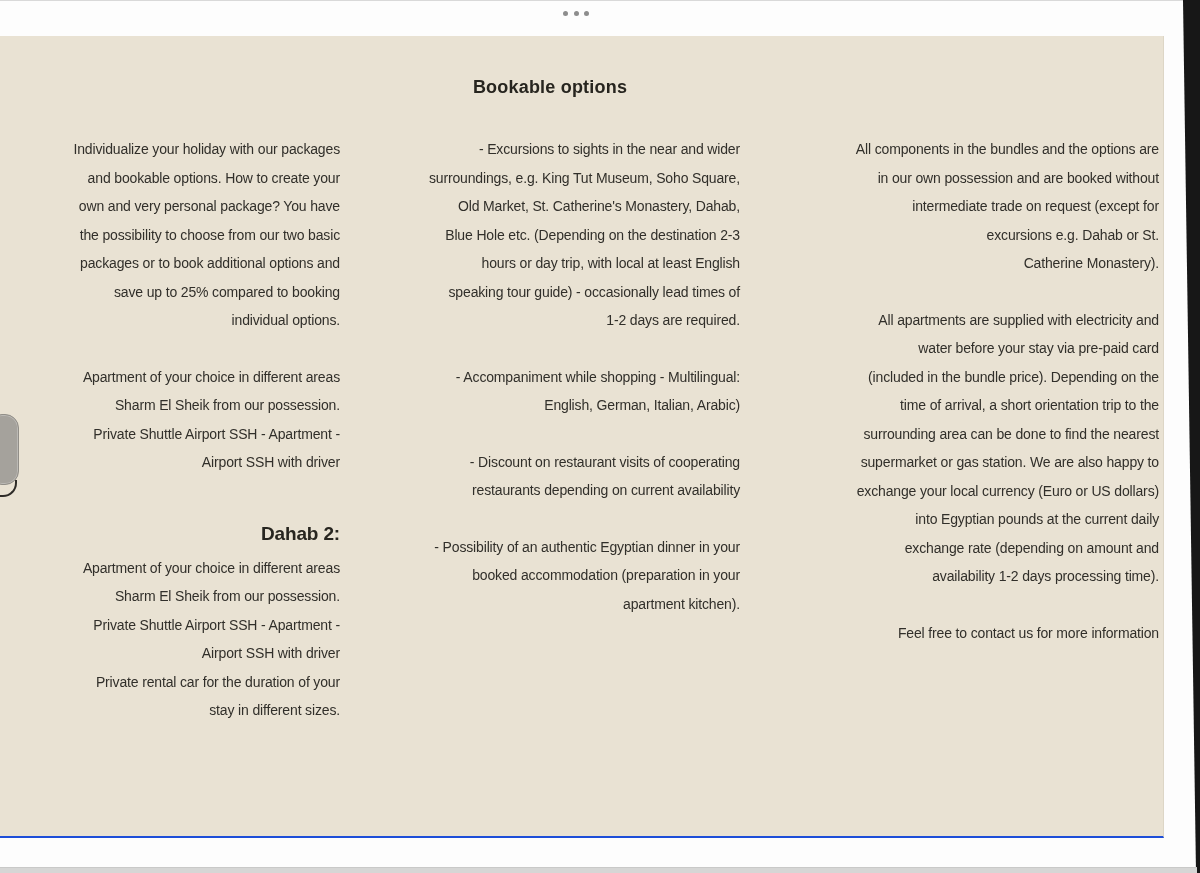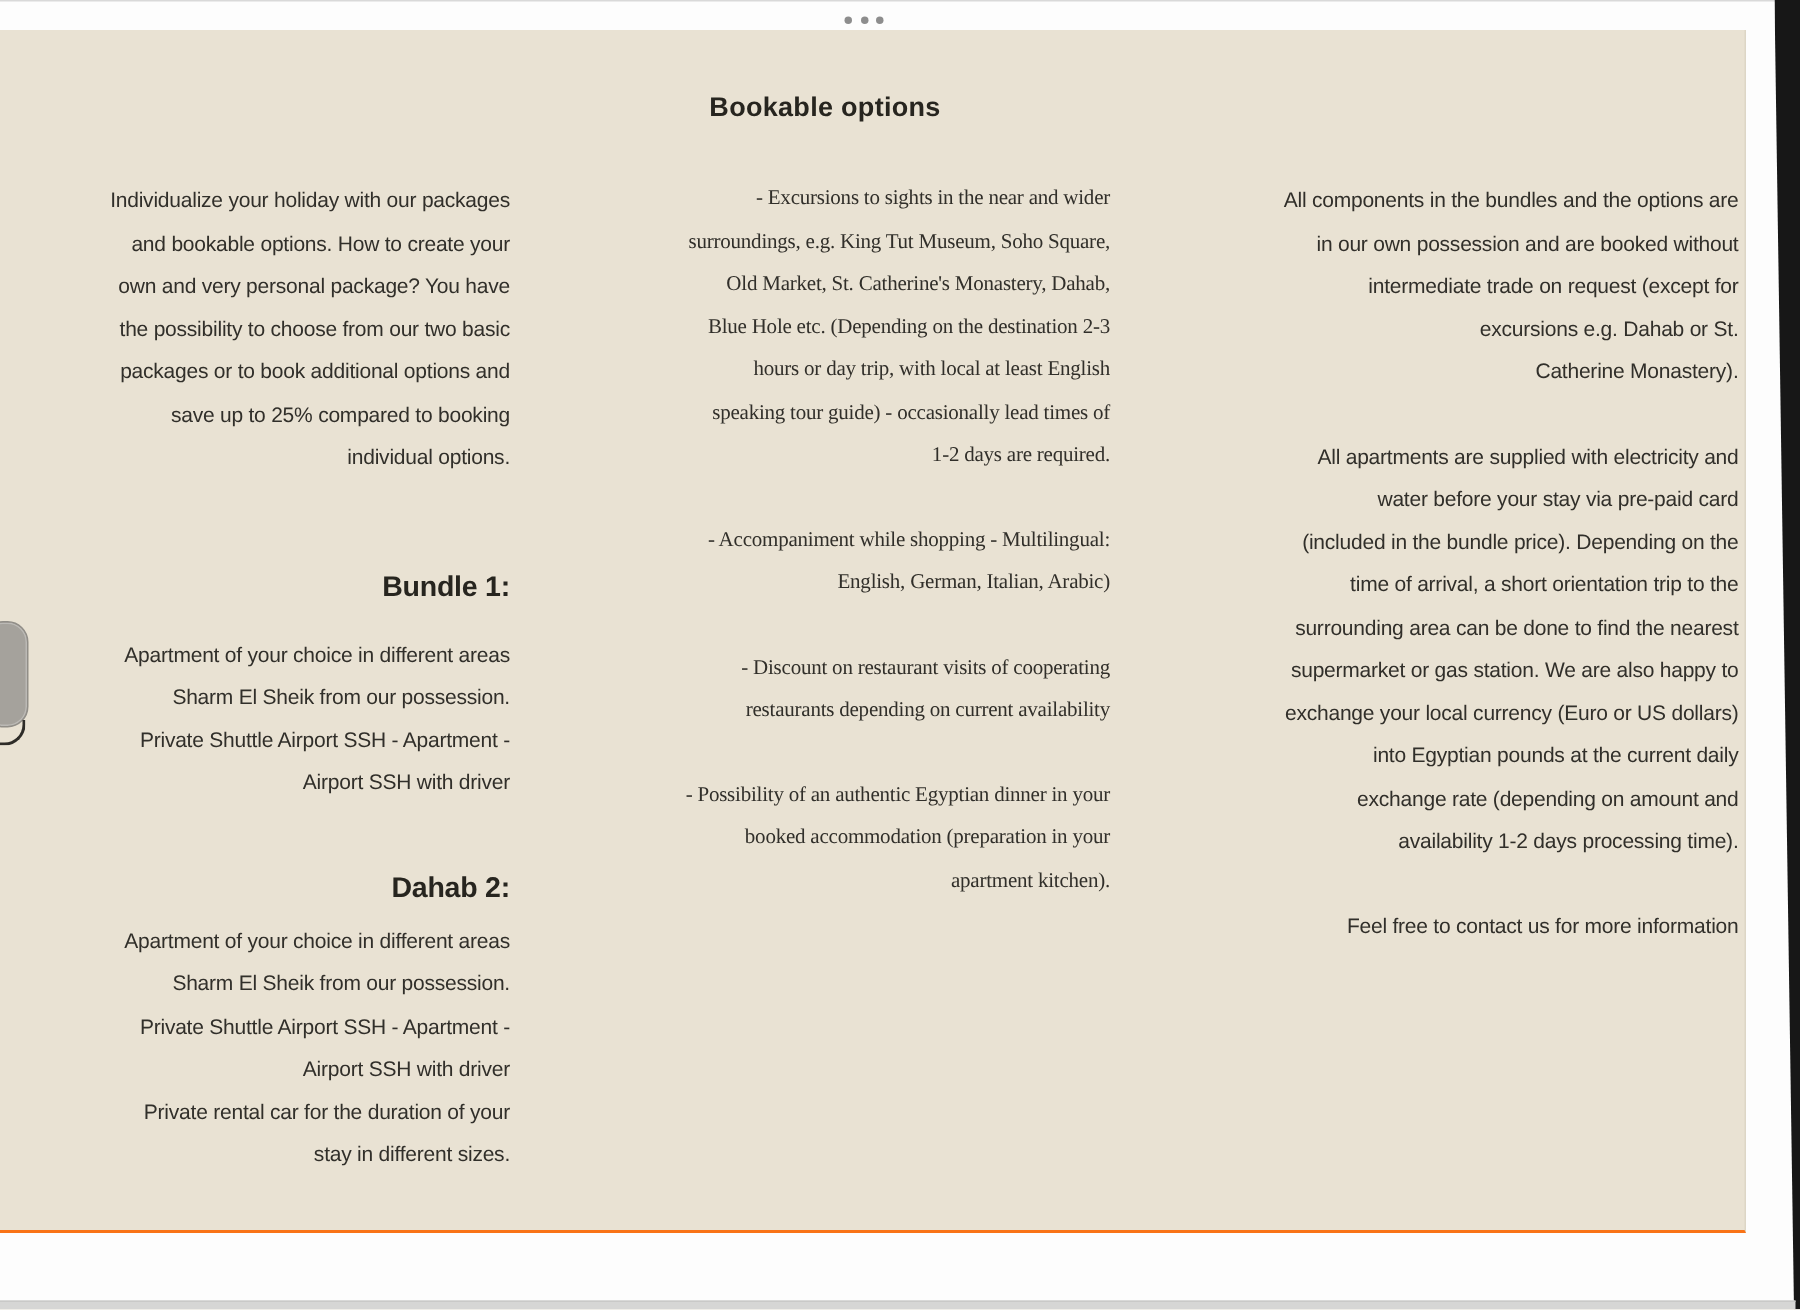--- a/index.html
+++ b/index.html
@@ -11,39 +11,39 @@
     position:relative;
   }
   .screen{position:absolute;inset:0;background:#fdfdfd;}
   .top-hairline{position:absolute;top:0;left:0;width:1186px;height:1px;background:#d9d9d9;}
   .more-dots{
     position:absolute;top:9px;left:563px;width:26px;height:8px;
     display:flex;align-items:center;justify-content:space-between;cursor:pointer;
   }
   .more-dots .dot{width:5px;height:5px;border-radius:50%;background:#8d8d8d;}
   .sheet{
-    position:absolute;top:20px;left:0;width:1163px;height:800px;
+    position:absolute;top:36px;left:0;width:1163px;height:800px;
     background:#e9e2d3;
     border-right:1px solid #ddd6c6;
-    border-bottom:2px solid #f97316;
+    border-bottom:2px solid #1d4ed8;
     color:#312f2a;
   }
   .page-title{
     position:absolute;top:41px;left:0;width:1100px;
     text-align:center;
     font-size:18px;font-weight:700;letter-spacing:.2px;color:#27251f;
     margin:0;
   }
   .col{
     position:absolute;top:99px;
     text-align:right;
     font-size:14px;line-height:28.5px;letter-spacing:-0.15px;
   }
   .col-left{left:15px;width:325px;}
-  .col-middle{left:360px;width:380px;font-family:Liberation Serif, serif;}
+  .col-middle{left:360px;width:380px;}
   .col-right{left:795px;width:364px;}
   .para{margin:0 0 28px 0;white-space:pre-line;}
   .bundle-heading{
     font-size:19px;font-weight:700;line-height:30px;color:#27251f;
     white-space:pre-line;
   }
   .bundle-heading.b1{margin:58px 0 15px 0;}
   .bundle-heading.b2{margin:42px 0 5px 0;}
   .side-tab{
     position:absolute;left:-12px;top:414px;width:29px;height:69px;
@@ -84,21 +84,20 @@
     <h1 class="page-title">Bookable options</h1>
 
     <div class="col col-left">
       <p class="para">Individualize your holiday with our packages
 and bookable options. How to create your
 own and very personal package? You have
 the possibility to choose from our two basic
 packages or to book additional options and
 save up to 25% compared to booking
 individual options.</p>
-      <div class="bundle-heading b1">Bundle 1:</div>
       <p class="para">Apartment of your choice in different areas
 Sharm El Sheik from our possession.
 Private Shuttle Airport SSH - Apartment -
 Airport SSH with driver</p>
       <div class="bundle-heading b2">Dahab 2:</div>
       <p class="para">Apartment of your choice in different areas
 Sharm El Sheik from our possession.
 Private Shuttle Airport SSH - Apartment -
 Airport SSH with driver
 Private rental car for the duration of your

